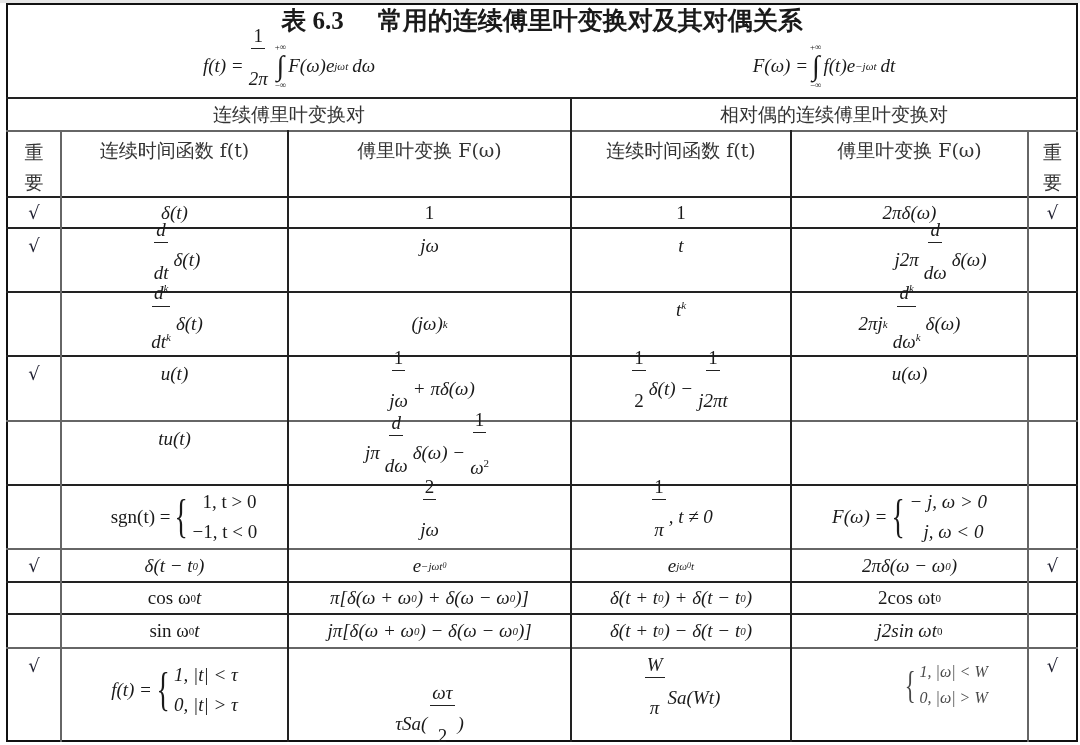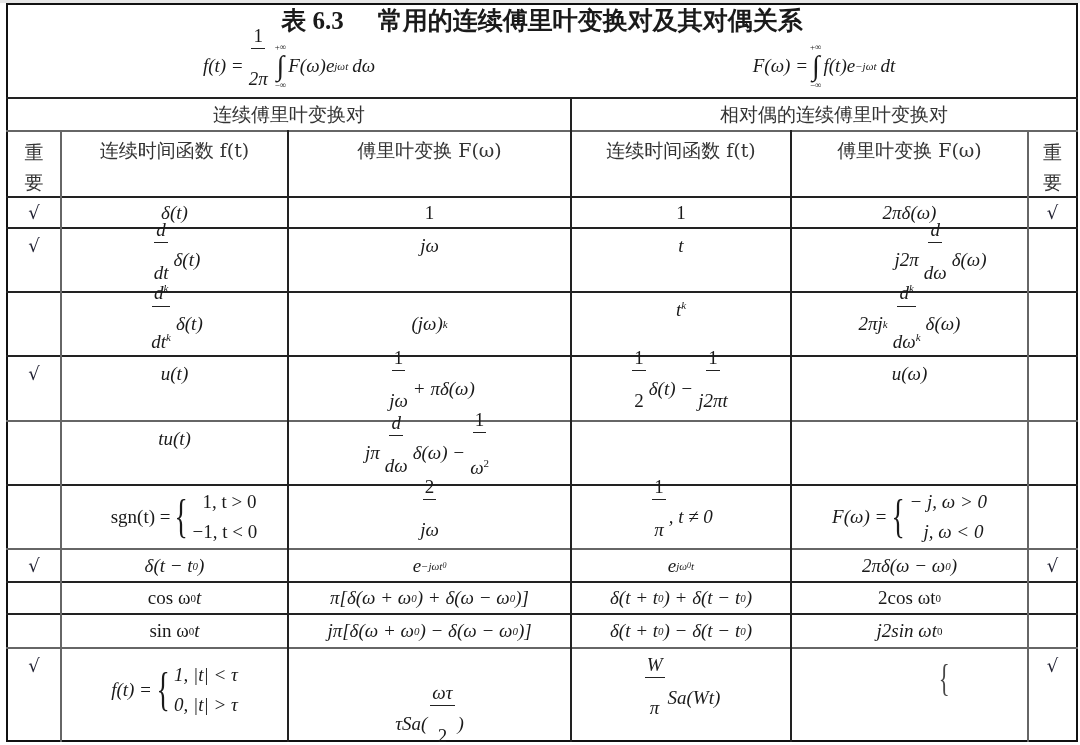--- a/index.html
+++ b/index.html
@@ -326,15 +326,19 @@
 <div class="cell m it top" style="left:572px;top:649px;width:218px;height:93px;padding-top:4px;">
   <span class="frac">
       <span class="n">W</span>
       <span class="d">π</span>
     </span>
     <span style="align-self:center">Sa(Wt)</span>
 </div>
 <div class="cell m it top" style="left:792px;top:649px;width:235px;height:93px;padding-top:10px;">
   <span class="brace blurry" style="margin-left:70px">
       <span class="br" style="font-size:38px;line-height:38px;font-style:normal">{</span>
+      <span class="cases" style="line-height:26px">
+        <span>1, |ω| &lt; W</span>
+        <span>0, |ω| &gt; W</span>
+      </span>
     </span>
 </div>
 <div class="cell check top" style="left:1029px;top:649px;width:47px;height:93px;">√</div>
 
 </body></html>

